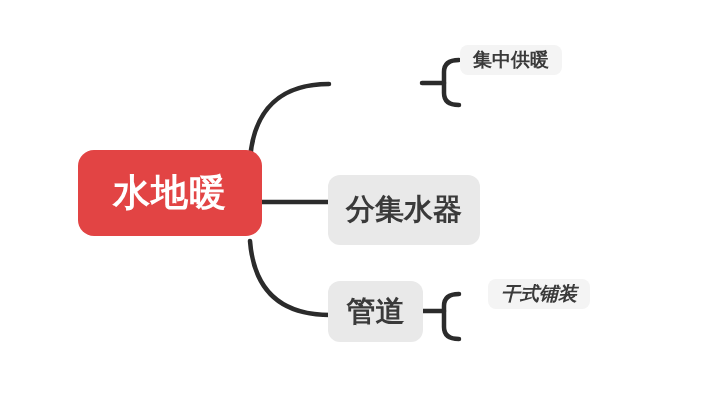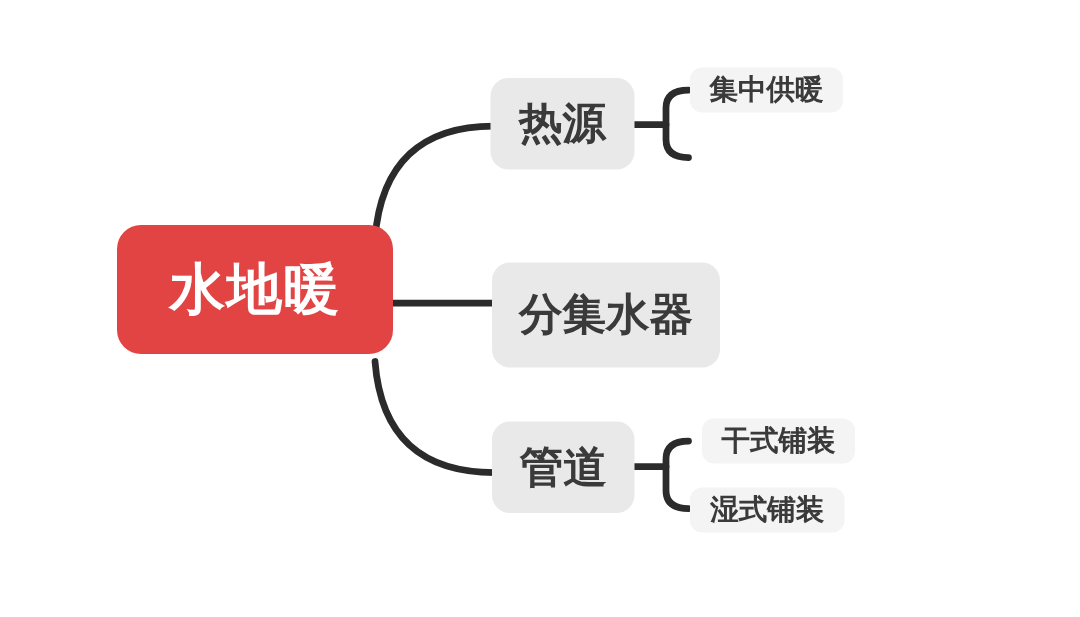--- a/index.html
+++ b/index.html
@@ -59,46 +59,44 @@
   .node.child{
     background:var(--child-bg);
     border-radius:8px;
     font-size:19px;
   }
   #branch-0{left:327px;top:52px;width:96px;height:61px;}
   #branch-1{left:328px;top:175px;width:152px;height:70px;}
   #branch-2{left:328px;top:281px;width:95px;height:61px;}
   #child-0-0{left:460px;top:45px;width:102px;height:30px;}
   #child-0-1{left:460px;top:89px;width:88px;height:31px;}
-  #child-2-0{left:468px;top:279px;width:102px;height:30px;}
+  #child-2-0{left:488px;top:279px;width:102px;height:30px;font-style:italic;}
   #child-2-1{left:460px;top:325px;width:103px;height:30px;}
 </style>
 </head>
 <body>
 
 <div class="canvas">
 
   <svg class="edges" viewBox="0 0 720 411" aria-hidden="true">
     <path d="M250,159 C254,108 282,84 329,84"></path>
     <path d="M261,202 L330,202"></path>
     <path d="M250,241 C254,292 282,315 330,315"></path>
     <path d="M422,83 L444,83"></path>
     <path d="M459,60 Q444,60 444,72 L444,93 Q444,105 459,105"></path>
     <path d="M422,311 L444,311"></path>
     <path d="M459,294 Q444,294 444,306 L444,327 Q444,339 459,339"></path>
   </svg>
 
   <div class="node root" id="root-node">水地暖</div>
 
-  <div class="node branch" id="branch-0">热源</div>
 
   <div class="node branch" id="branch-1">分集水器</div>
 
   <div class="node child" id="child-0-0">集中供暖</div>
 
   <div class="node branch" id="branch-2">管道</div>
 
 
   <div class="node child" id="child-2-0">干式铺装</div>
 
-  <div class="node child" id="child-2-1">湿式铺装</div>
 
 </div>
 
 </body></html>

